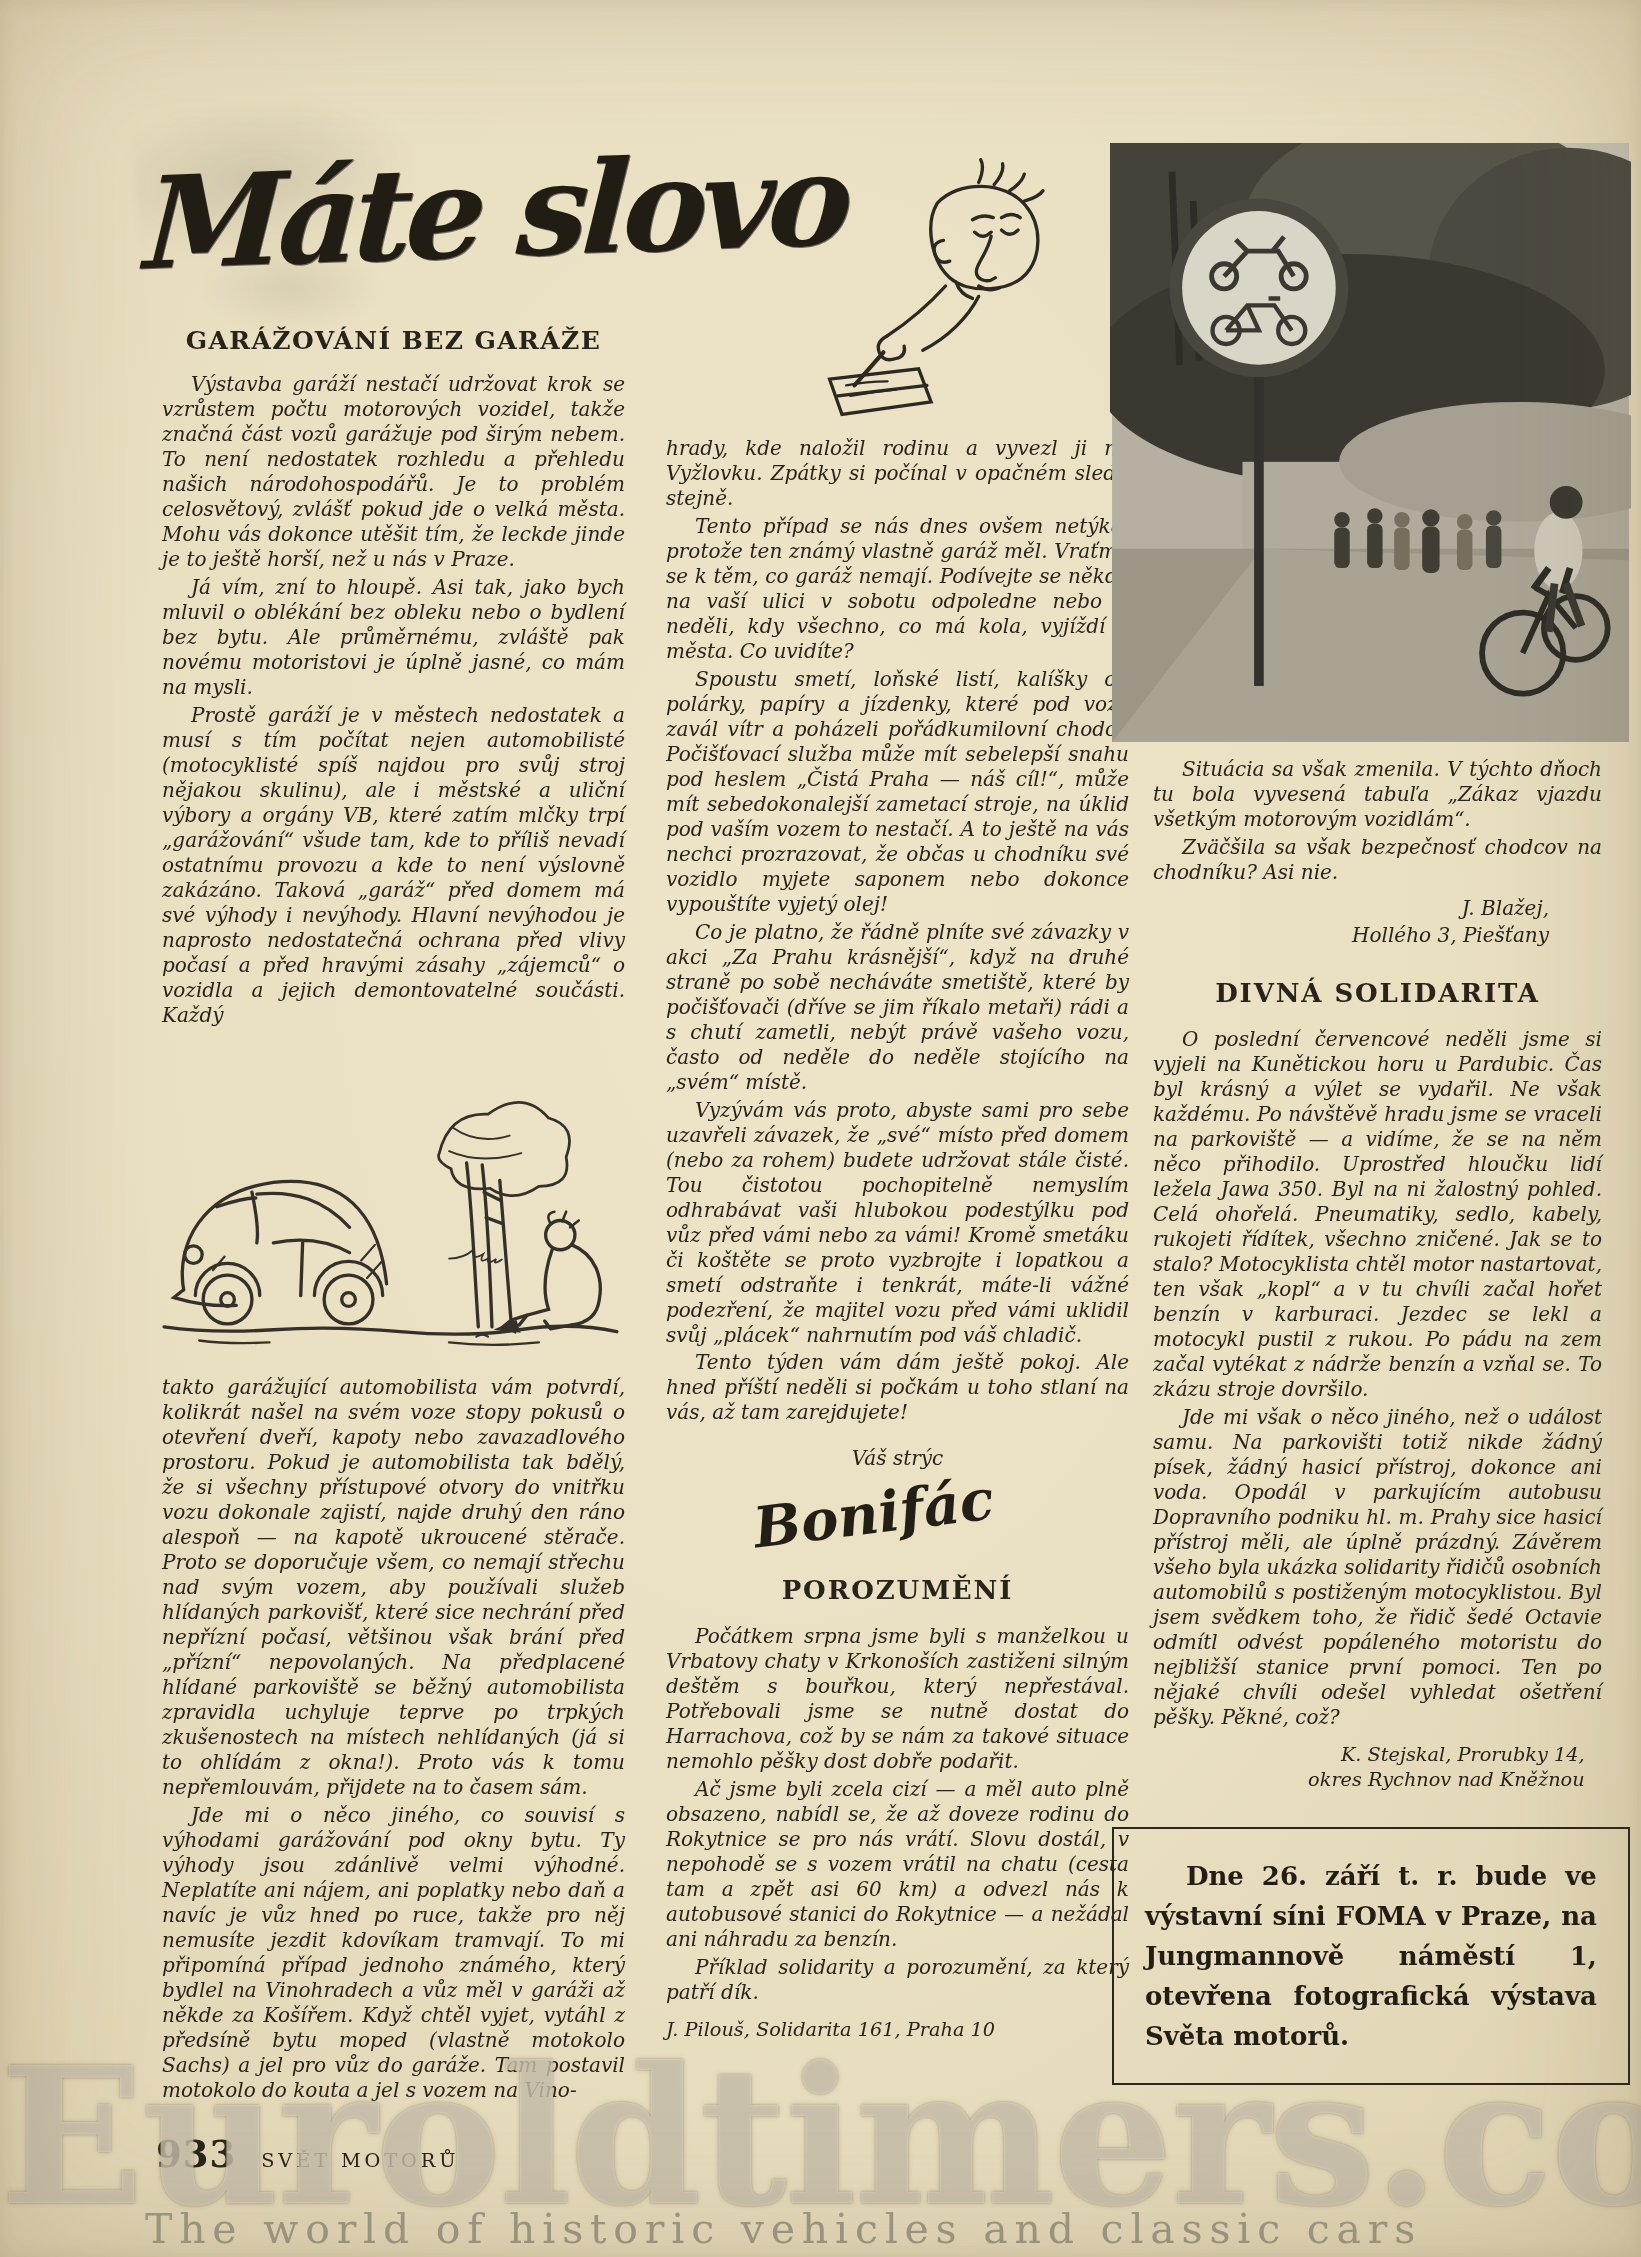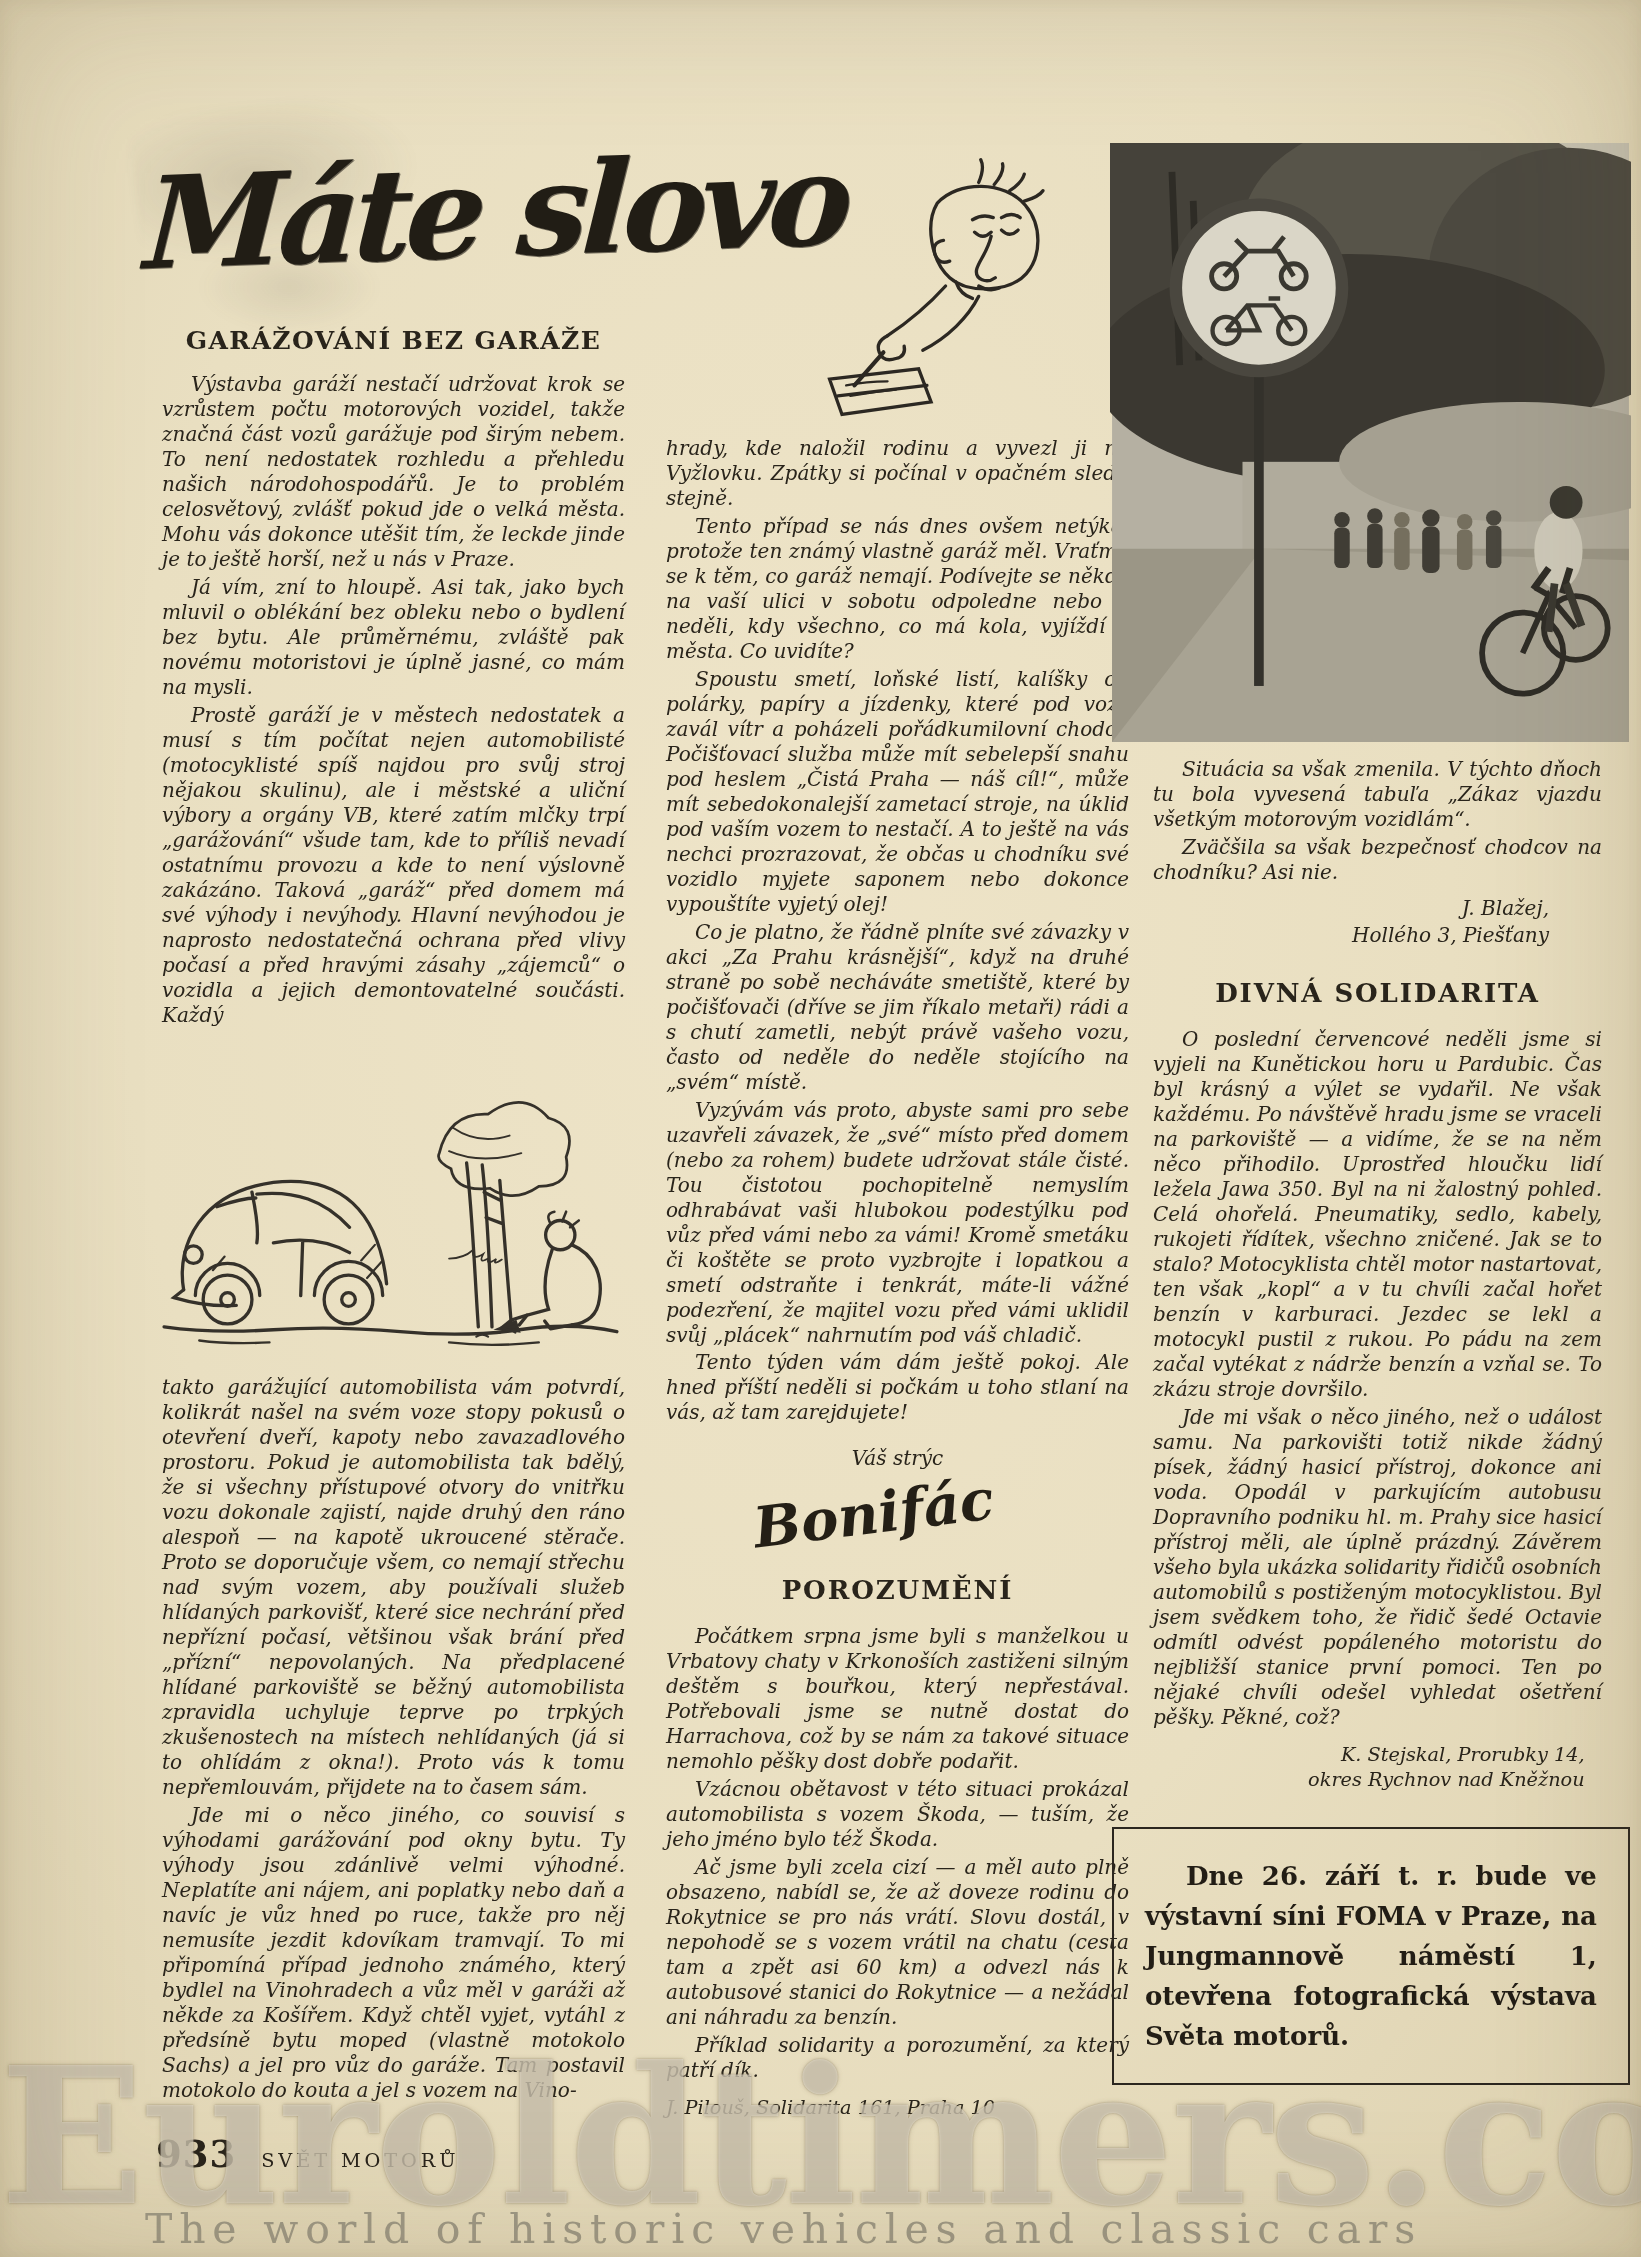--- a/index.html
+++ b/index.html
@@ -148,21 +148,20 @@
     <p>Spoustu smetí, loňské listí, kalíšky od polárky, papíry a jízdenky, které pod vozy zavál vítr a poházeli pořádkumilovní chodci. Počišťovací služba může mít sebelepší snahu pod heslem „Čistá Praha — náš cíl!“, může mít sebedokonalejší zametací stroje, na úklid pod vaším vozem to nestačí. A to ještě na vás nechci prozrazovat, že občas u chodníku své vozidlo myjete saponem nebo dokonce vypouštíte vyjetý olej!</p>
     <p>Co je platno, že řádně plníte své závazky v akci „Za Prahu krásnější“, když na druhé straně po sobě necháváte smetiště, které by počišťovači (dříve se jim říkalo metaři) rádi a s chutí zametli, nebýt právě vašeho vozu, často od neděle do neděle stojícího na „svém“ místě.</p>
     <p>Vyzývám vás proto, abyste sami pro sebe uzavřeli závazek, že „své“ místo před domem (nebo za rohem) budete udržovat stále čisté. Tou čistotou pochopitelně nemyslím odhrabávat vaši hlubokou podestýlku pod vůz před vámi nebo za vámi! Kromě smetáku či koštěte se proto vyzbrojte i lopatkou a smetí odstraňte i tenkrát, máte-li vážné podezření, že majitel vozu před vámi uklidil svůj „plácek“ nahrnutím pod váš chladič.</p>
     <p>Tento týden vám dám ještě pokoj. Ale hned příští neděli si počkám u toho stlaní na vás, až tam zarejdujete!</p>
 
     <div class="signoff">Váš strýc</div>
     <div class="signature">Bonifác</div>
 
     <h2 class="section-heading">POROZUMĚNÍ</h2>
     <p>Počátkem srpna jsme byli s manželkou u Vrbatovy chaty v Krkonoších zastiženi silným deštěm s bouřkou, který nepřestával. Potřebovali jsme se nutně dostat do Harrachova, což by se nám za takové situace nemohlo pěšky dost dobře podařit.</p>
-    <p>Vzácnou obětavost v této situaci prokázal automobilista s vozem Škoda, — tuším, že jeho jméno bylo též Škoda.</p>
     <p>Ač jsme byli zcela cizí — a měl auto plně obsazeno, nabídl se, že až doveze rodinu do Rokytnice se pro nás vrátí. Slovu dostál, v nepohodě se s vozem vrátil na chatu (cesta tam a zpět asi 60 km) a odvezl nás k autobusové stanici do Rokytnice — a nežádal ani náhradu za benzín.</p>
     <p>Příklad solidarity a porozumění, za který patří dík.</p>
     <div class="attribution">J. Pilouš, Solidarita 161, Praha 10</div>
   </div>
 
   <div class="col col3">
 
     <div class="photo-wrap">
       <svg width="521" height="599" viewBox="0 0 535 620">
         <rect width="535" height="620" fill="#b5b0a2"></rect>

